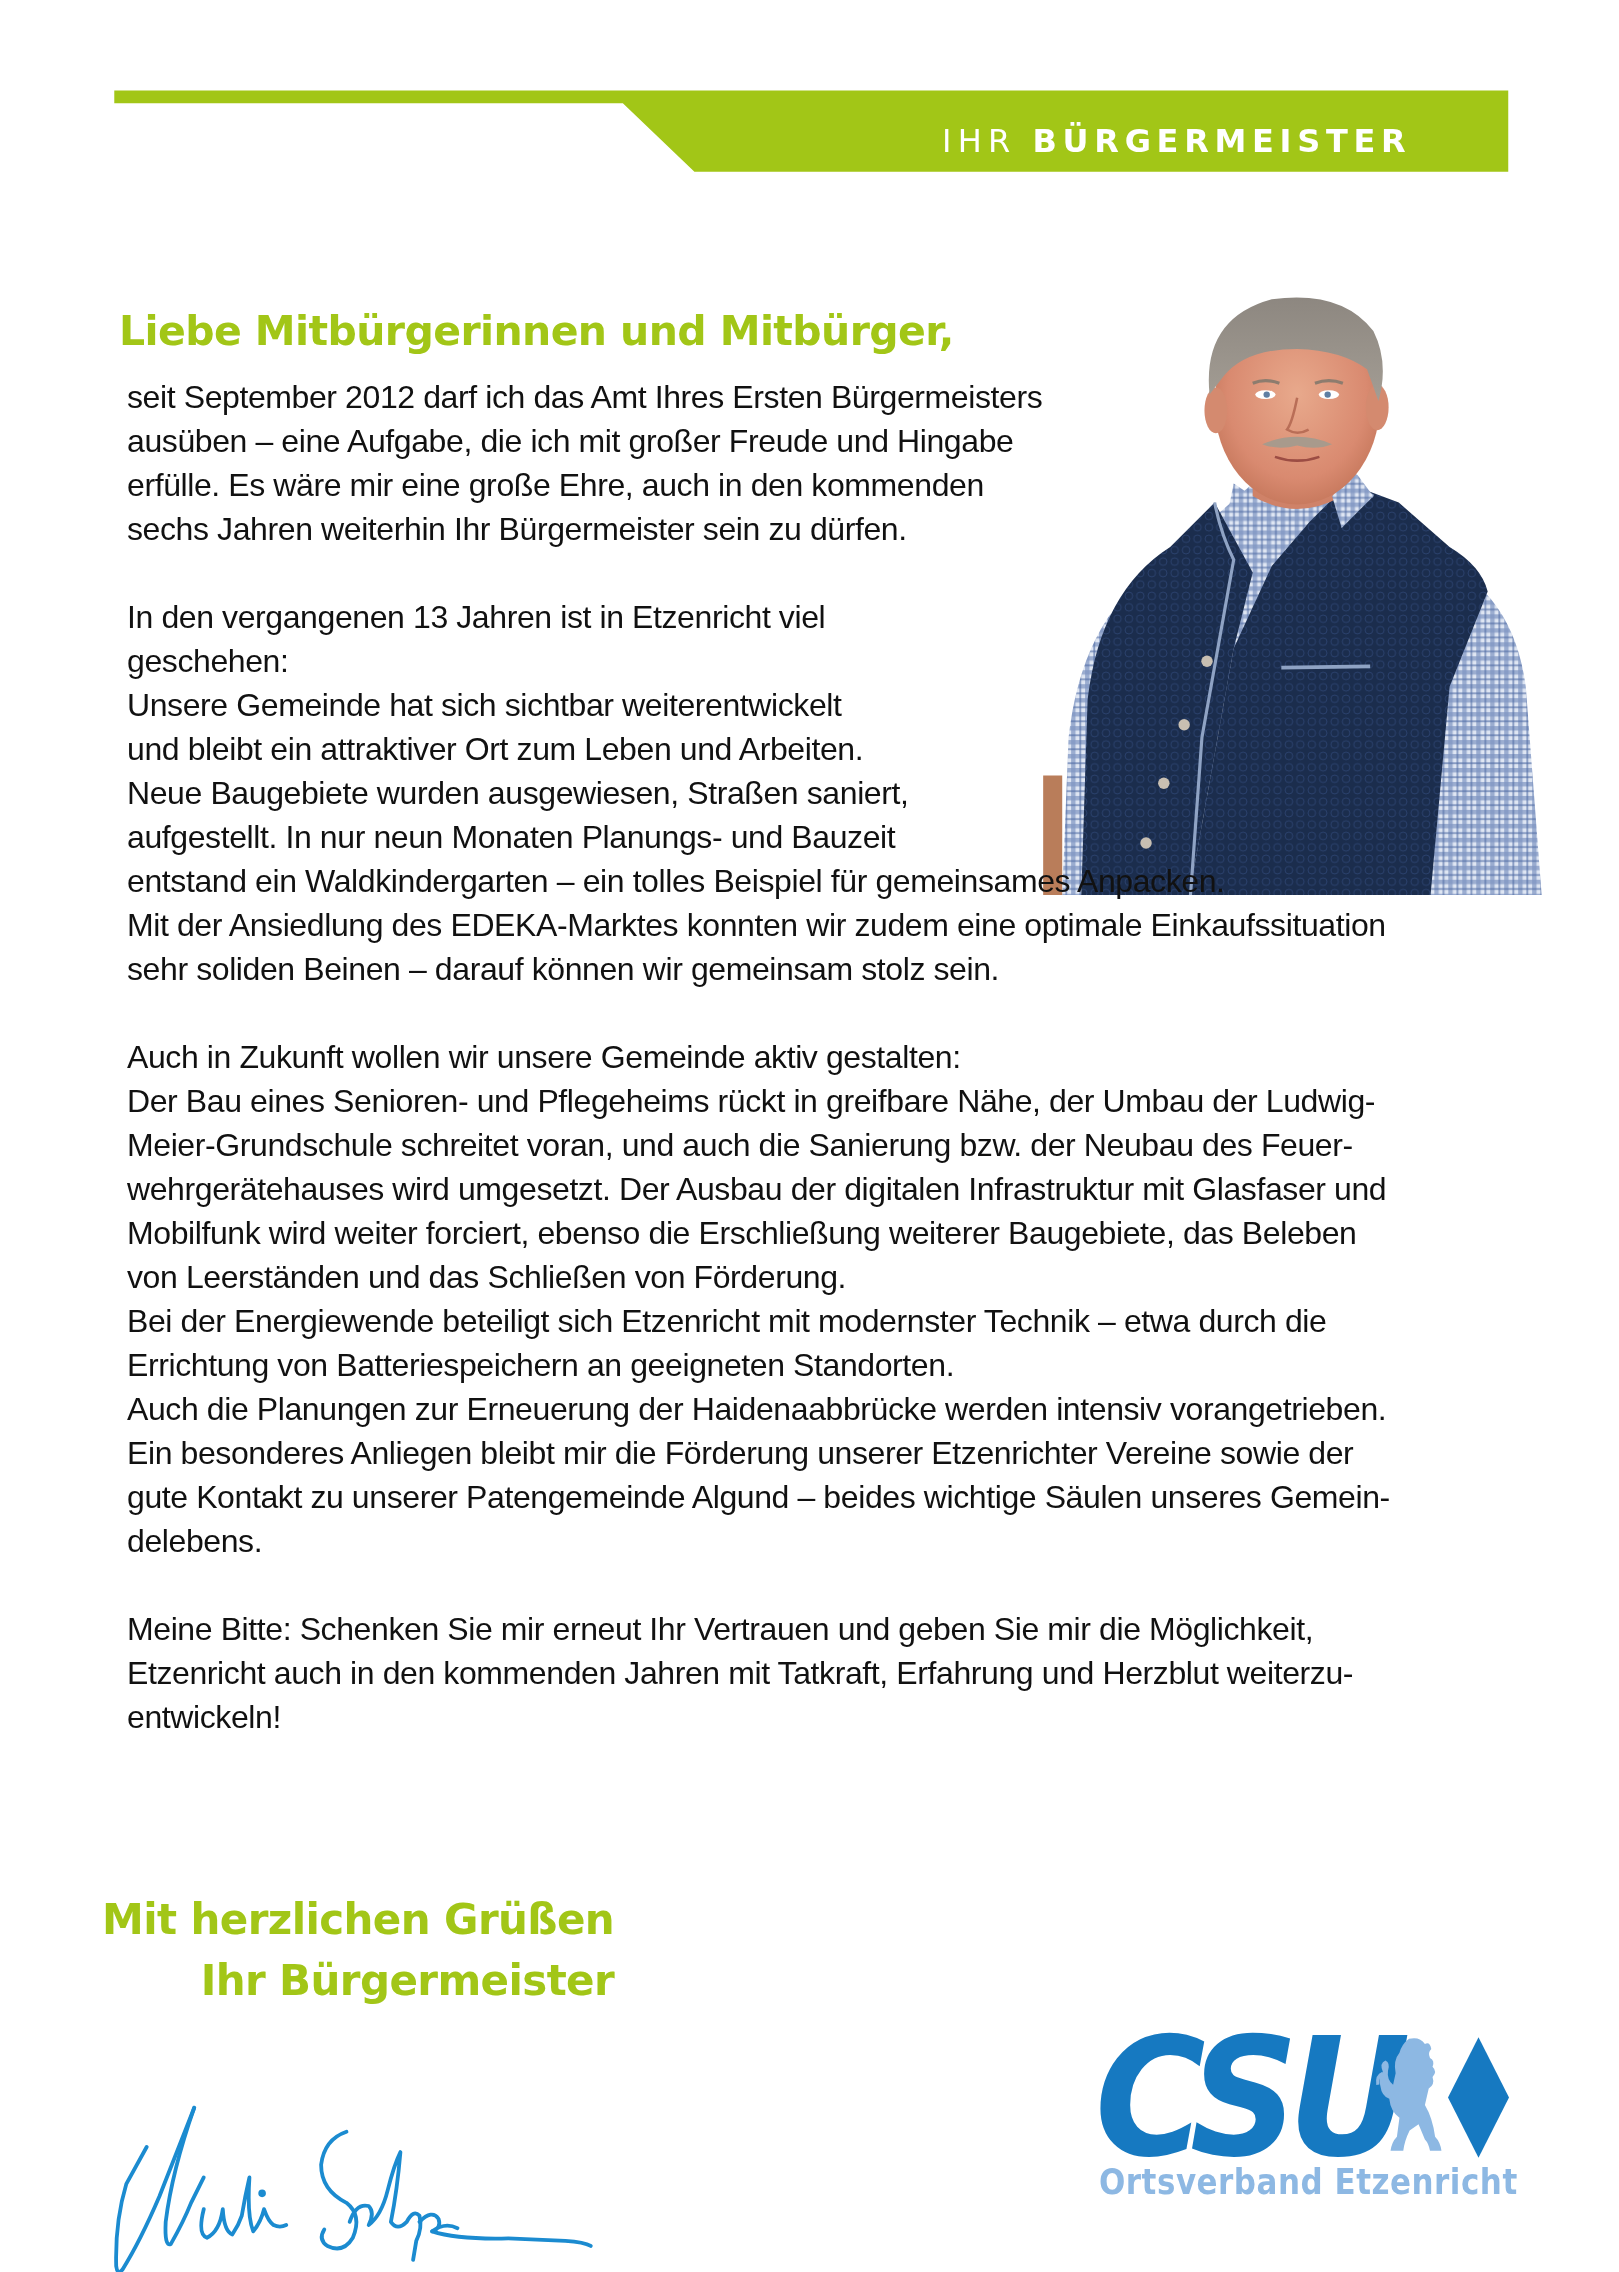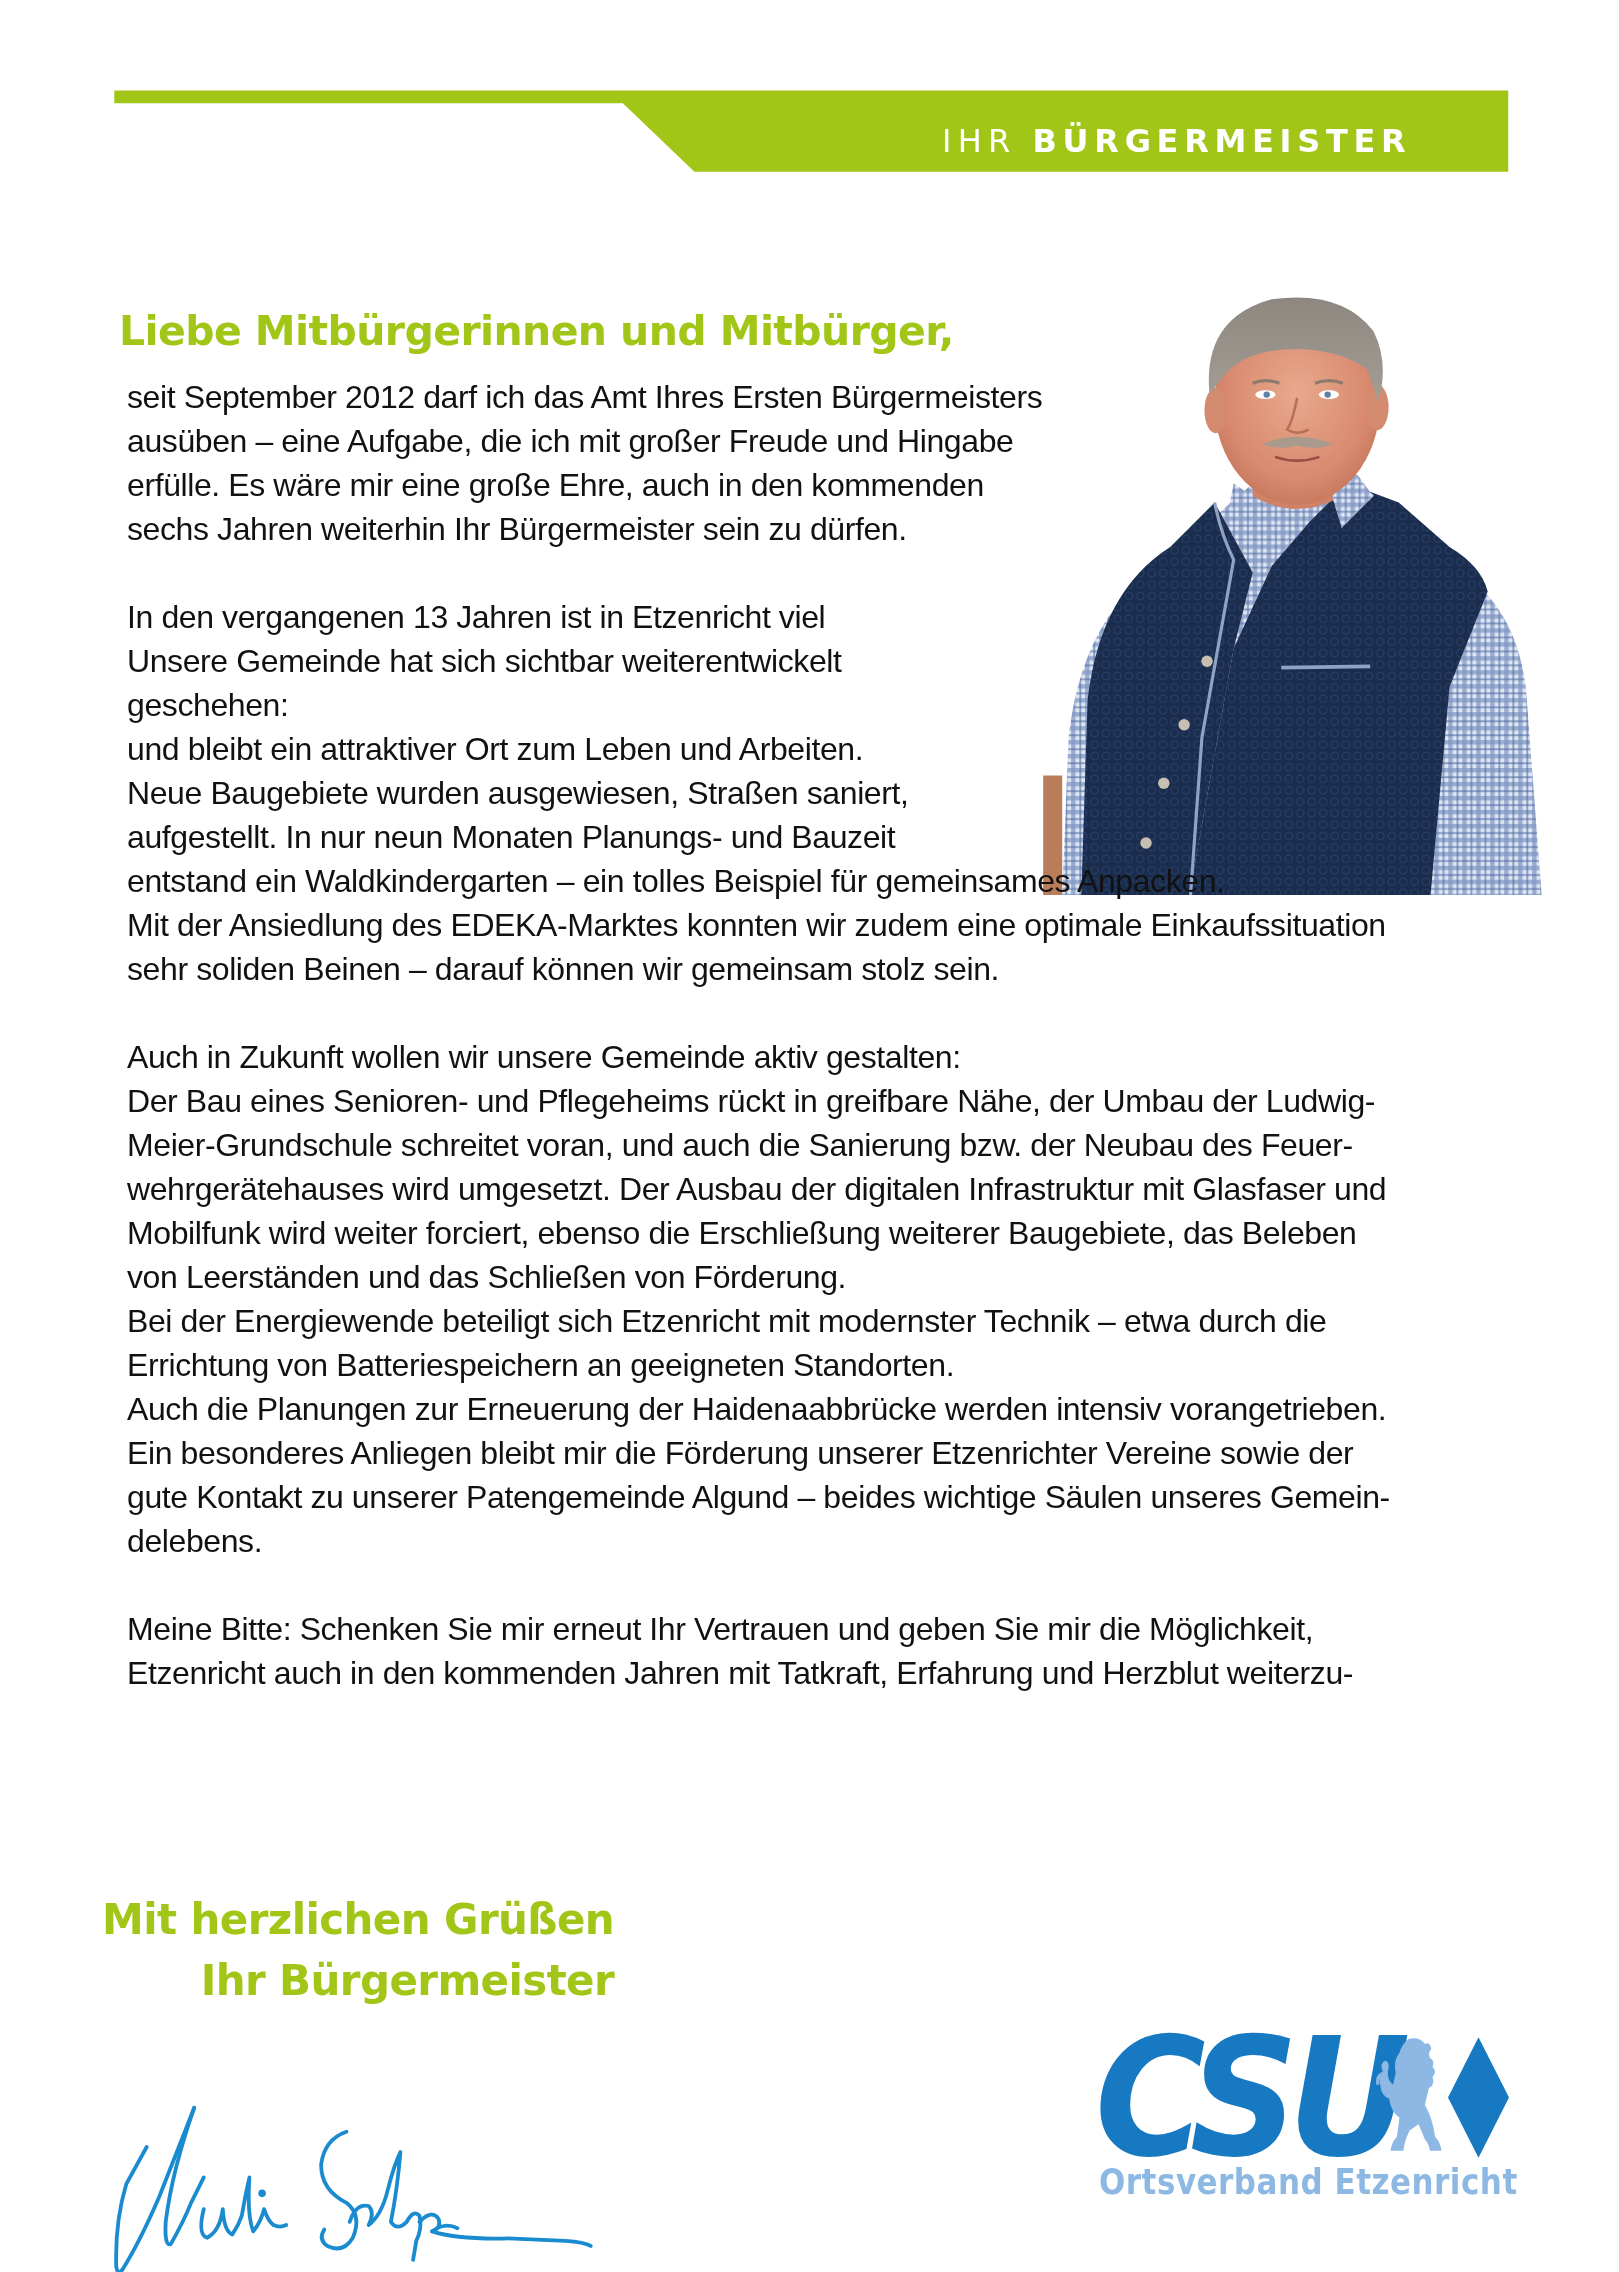--- a/index.html
+++ b/index.html
@@ -137,22 +137,22 @@
 <div class="body-text">
   <div>
     <span class="line">seit September 2012 darf ich das Amt Ihres Ersten Bürgermeisters</span>
     <span class="line">ausüben – eine Aufgabe, die ich mit großer Freude und Hingabe</span>
     <span class="line">erfülle. Es wäre mir eine große Ehre, auch in den kommenden</span>
     <span class="line">sechs Jahren weiterhin Ihr Bürgermeister sein zu dürfen.</span>
   </div>
   <span class="gap"></span>
   <div>
     <span class="line">In den vergangenen 13 Jahren ist in Etzenricht viel</span>
+    <span class="line">geschehen:</span>
     <span class="line">Unsere Gemeinde hat sich sichtbar weiterentwickelt</span>
-    <span class="line">geschehen:</span>
     <span class="line">und bleibt ein attraktiver Ort zum Leben und Arbeiten.</span>
     <span class="line">Neue Baugebiete wurden ausgewiesen, Straßen saniert,</span>
     <span class="line">aufgestellt. In nur neun Monaten Planungs- und Bauzeit</span>
     <span class="line">entstand ein Waldkindergarten – ein tolles Beispiel für gemeinsames Anpacken.</span>
     <span class="line">Mit der Ansiedlung des EDEKA-Marktes konnten wir zudem eine optimale Einkaufssituation</span>
     <span class="line">sehr soliden Beinen – darauf können wir gemeinsam stolz sein.</span>
   </div>
   <span class="gap"></span>
   <div>
     <span class="line">Auch in Zukunft wollen wir unsere Gemeinde aktiv gestalten:</span>
@@ -165,20 +165,21 @@
     <span class="line">Errichtung von Batteriespeichern an geeigneten Standorten.</span>
     <span class="line">Auch die Planungen zur Erneuerung der Haidenaabbrücke werden intensiv vorangetrieben.</span>
     <span class="line">Ein besonderes Anliegen bleibt mir die Förderung unserer Etzenrichter Vereine sowie der</span>
     <span class="line">gute Kontakt zu unserer Patengemeinde Algund – beides wichtige Säulen unseres Gemein-</span>
     <span class="line">delebens.</span>
   </div>
   <span class="gap"></span>
   <div>
     <span class="line">Meine Bitte: Schenken Sie mir erneut Ihr Vertrauen und geben Sie mir die Möglichkeit,</span>
     <span class="line">Etzenricht auch in den kommenden Jahren mit Tatkraft, Erfahrung und Herzblut weiterzu-</span>
+    <span class="line">entwickeln!</span>
   </div>
 </div>
 
 <div class="closing">
   <div>Mit herzlichen Grüßen</div>
   <div>Ihr Bürgermeister</div>
 </div>
 
 <div class="signature">
   <svg width="508" height="203" viewBox="0 0 800 320">

